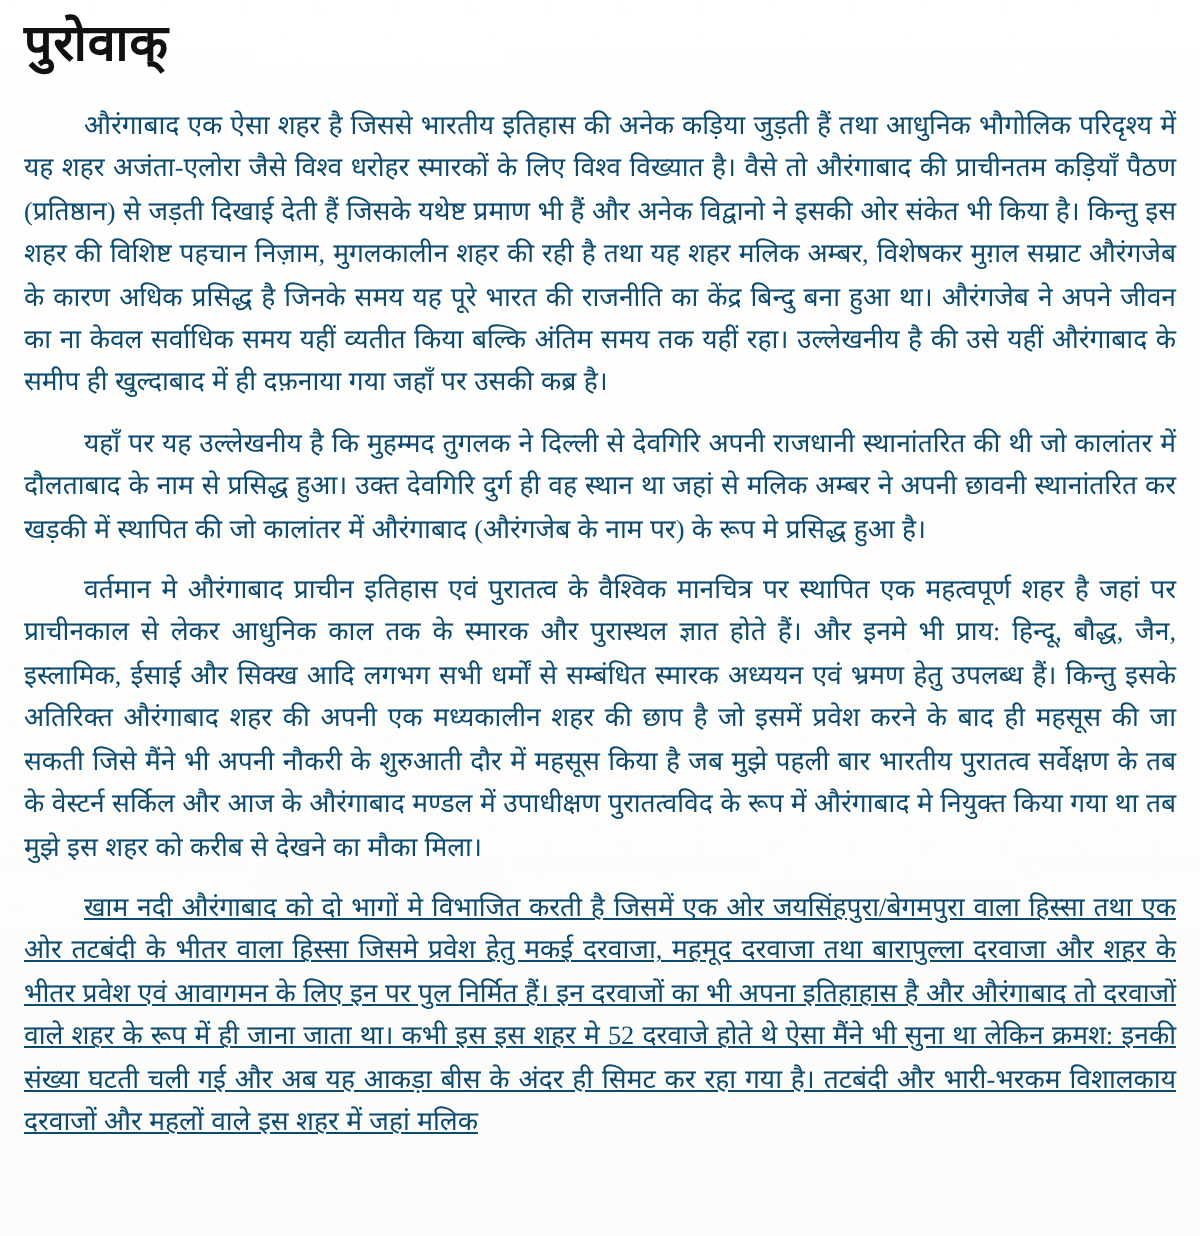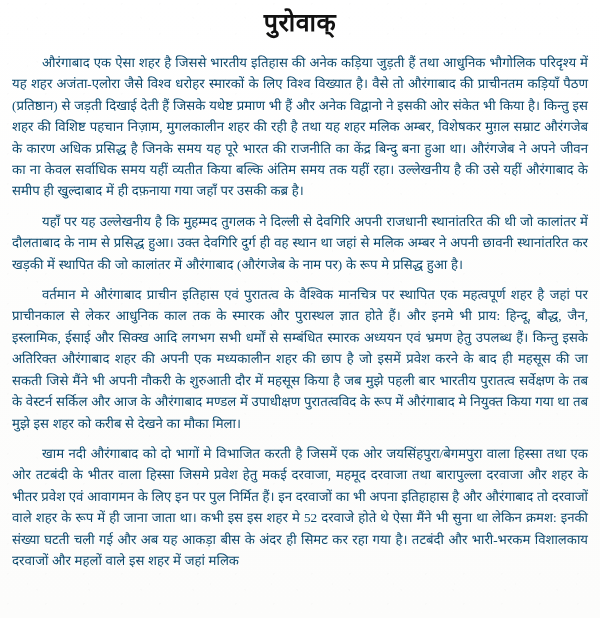--- a/index.html
+++ b/index.html
@@ -43,40 +43,41 @@
     z-index: 1;
     padding: 0 12px 0 12px;
     box-sizing: border-box;
   }
 
   h1#doc-title {
     font-family: "Liberation Serif", "DejaVu Serif", serif;
     font-size: 25px;
     line-height: 30px;
     font-weight: bold;
-    text-align: center;
+    text-align: left;
     margin: 8px 0 14px 0;
     letter-spacing: 0.5px;
     color: #111111;
   }
 
   .para {
     font-size: 13.2px;
     line-height: 21.4px;
     text-align: justify;
     text-justify: inter-word;
     text-indent: 30px;
     margin: 0 0 9px 0;
     color: #0c4a6e;
     word-spacing: 0.4px;
     hyphens: none;
   }
 
   .para:last-child {
     margin-bottom: 0;
+    text-decoration: underline;
   }
 </style>
 </head>
 <body>
 
 <div id="page">
   <div id="content">
 
     <h1 id="doc-title">पुरोवाक्</h1>
 

